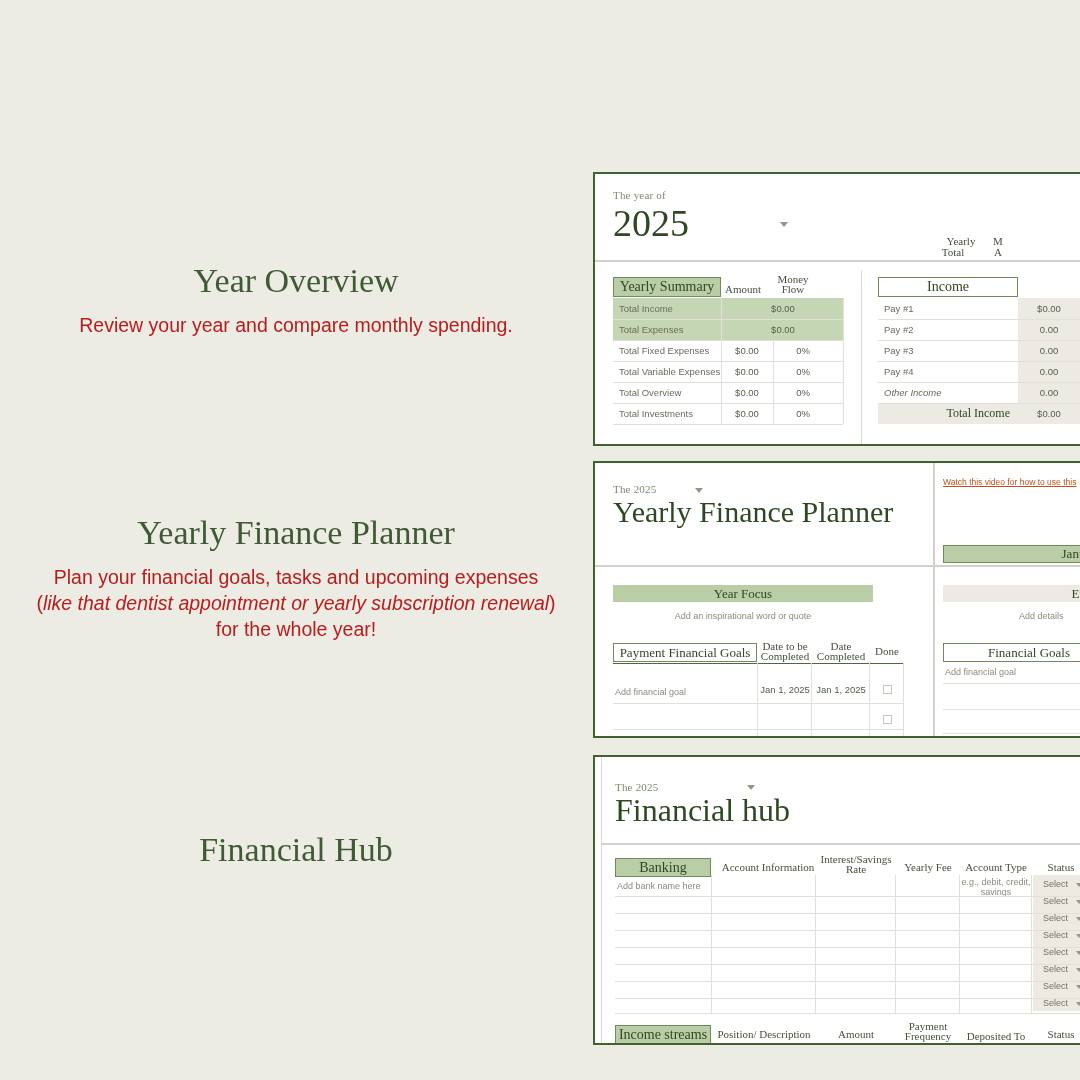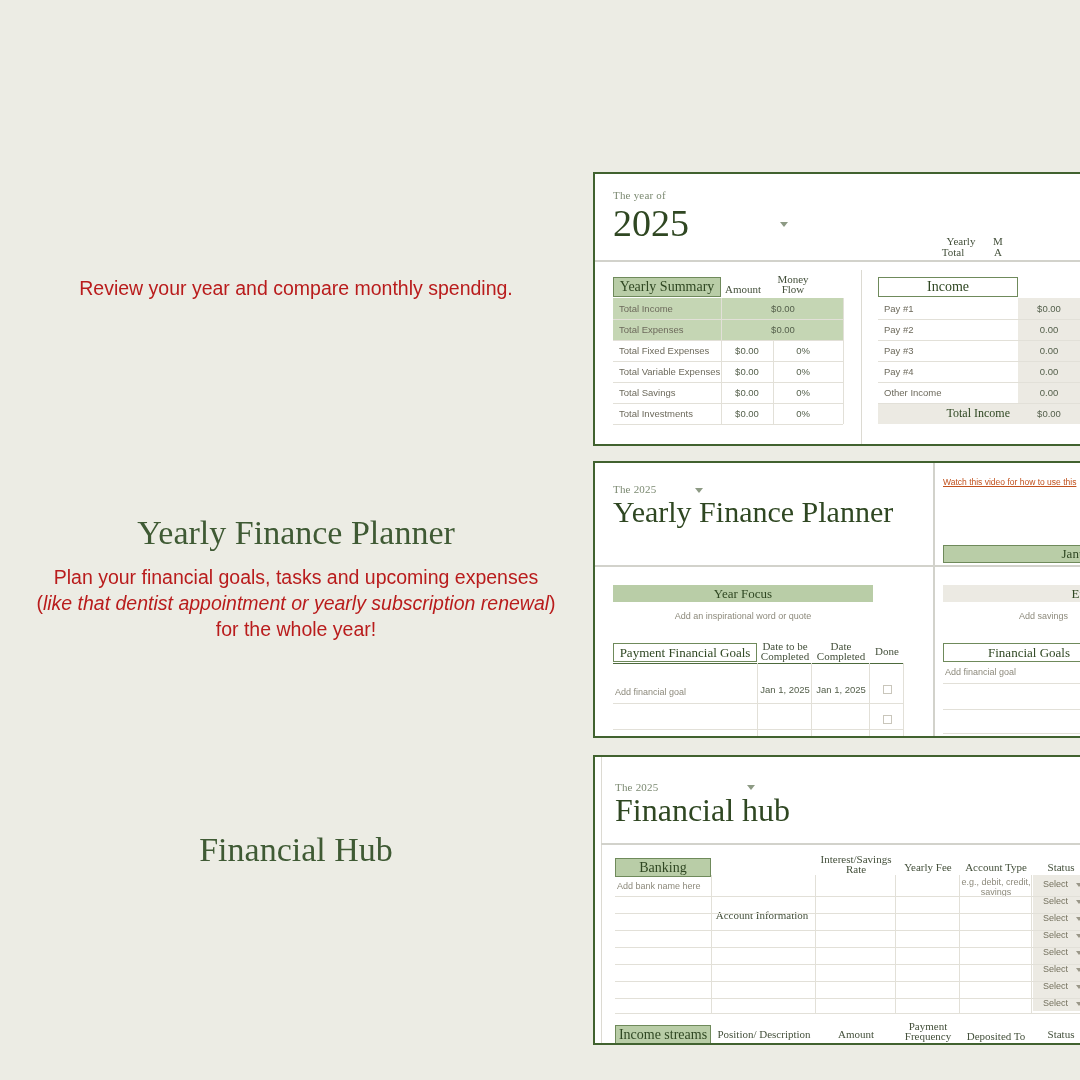--- a/index.html
+++ b/index.html
@@ -138,20 +138,21 @@
 </style>
 </head>
 <body>
 
 <div class="page">
 
   <div class="left-col">
 
 
     <div class="feature" id="feature-1">
+      <div class="feature-title">Year Overview</div>
       <div class="feature-desc">Review your year and compare monthly spending.</div>
     </div>
 
     <div class="feature" id="feature-2">
       <div class="feature-title">Yearly Finance Planner</div>
       <div class="feature-desc"><span>Plan your financial goals, tasks and upcoming expenses (</span><em>like that dentist appointment or yearly subscription renewal</em><span>) for the whole year!</span></div>
     </div>
 
     <div class="feature" id="feature-3">
       <div class="feature-title">Financial Hub</div>
@@ -187,21 +188,21 @@
       <div class="cell-num" style="position:absolute;left:128px;top:145px;width:120px;height:21px;">$0.00</div>
 
       <div class="cell-lbl" style="position:absolute;left:18px;top:166px;width:110px;height:21px;">Total Fixed Expenses</div>
       <div class="cell-num" style="position:absolute;left:128px;top:166px;width:48px;height:21px;">$0.00</div>
       <div class="cell-num" style="position:absolute;left:180px;top:166px;width:56px;height:21px;">0%</div>
 
       <div class="cell-lbl" style="position:absolute;left:18px;top:187px;width:110px;height:21px;">Total Variable Expenses</div>
       <div class="cell-num" style="position:absolute;left:128px;top:187px;width:48px;height:21px;">$0.00</div>
       <div class="cell-num" style="position:absolute;left:180px;top:187px;width:56px;height:21px;">0%</div>
 
-      <div class="cell-lbl" style="position:absolute;left:18px;top:208px;width:110px;height:21px;">Total Savings</div>
+      <div class="cell-lbl" style="position:absolute;left:18px;top:208px;width:110px;height:21px;">Total Overview</div>
       <div class="cell-num" style="position:absolute;left:128px;top:208px;width:48px;height:21px;">$0.00</div>
       <div class="cell-num" style="position:absolute;left:180px;top:208px;width:56px;height:21px;">0%</div>
 
       <div class="cell-lbl" style="position:absolute;left:18px;top:229px;width:110px;height:21px;">Total Investments</div>
       <div class="cell-num" style="position:absolute;left:128px;top:229px;width:48px;height:21px;">$0.00</div>
       <div class="cell-num" style="position:absolute;left:180px;top:229px;width:56px;height:21px;">0%</div>
 
       <div class="rowline" style="left:18px;top:145px;width:230px;"></div>
       <div class="rowline" style="left:18px;top:166px;width:230px;"></div>
       <div class="rowline" style="left:18px;top:187px;width:230px;"></div>
@@ -219,21 +220,21 @@
       <div class="shade-l" style="left:423px;top:124px;width:62px;height:126px;"></div>
 
       <div class="cell-lbl" style="position:absolute;left:283px;top:124px;width:130px;height:21px;">Pay #1</div>
       <div class="cell-num" style="position:absolute;left:423px;top:124px;width:62px;height:21px;">$0.00</div>
       <div class="cell-lbl" style="position:absolute;left:283px;top:145px;width:130px;height:21px;">Pay #2</div>
       <div class="cell-num" style="position:absolute;left:423px;top:145px;width:62px;height:21px;">0.00</div>
       <div class="cell-lbl" style="position:absolute;left:283px;top:166px;width:130px;height:21px;">Pay #3</div>
       <div class="cell-num" style="position:absolute;left:423px;top:166px;width:62px;height:21px;">0.00</div>
       <div class="cell-lbl" style="position:absolute;left:283px;top:187px;width:130px;height:21px;">Pay #4</div>
       <div class="cell-num" style="position:absolute;left:423px;top:187px;width:62px;height:21px;">0.00</div>
-      <div class="cell-lbl" style="position:absolute;left:283px;top:208px;width:130px;height:21px;">Other Income</div>
+      <div class="cell-lbl" style="position:absolute;left:283px;top:208px;width:130px;height:21px;font-style:italic;">Other Income</div>
       <div class="cell-num" style="position:absolute;left:423px;top:208px;width:62px;height:21px;">0.00</div>
 
       <div class="shade-l" style="left:283px;top:229px;width:140px;height:21px;"></div>
       <div class="hd-grey" style="position:absolute;left:283px;top:229px;width:140px;height:21px;font-size:12px;">Total Income</div>
       <div class="cell-num" style="position:absolute;left:423px;top:229px;width:62px;height:21px;">$0.00</div>
 
       <div class="rowline" style="left:283px;top:145px;width:202px;"></div>
       <div class="rowline" style="left:283px;top:166px;width:202px;"></div>
       <div class="rowline" style="left:283px;top:187px;width:202px;"></div>
       <div class="rowline" style="left:283px;top:208px;width:202px;"></div>
@@ -276,21 +277,21 @@
 
       <div class="rowline" style="left:18px;top:200px;width:290px;background:#4d6a3c;height:1px;"></div>
       <div class="rowline" style="left:18px;top:240px;width:290px;"></div>
       <div class="rowline" style="left:18px;top:266px;width:290px;"></div>
       <div class="collineS" style="left:162px;top:200px;height:77px;"></div>
       <div class="collineS" style="left:216px;top:200px;height:77px;"></div>
       <div class="collineS" style="left:274px;top:200px;height:77px;"></div>
       <div class="collineS" style="left:308px;top:200px;height:77px;"></div>
 
       <div class="hd-grey" style="position:absolute;left:348px;top:122px;width:172px;height:17px;font-size:13px;">Events</div>
-      <div class="ph" style="left:424px;top:148px;">Add savings</div>
+      <div class="ph" style="left:424px;top:148px;">Add details</div>
 
       <div class="hd-white" style="position:absolute;left:348px;top:180px;width:172px;height:19px;font-size:13px;">Financial Goals</div>
       <div class="ph" style="left:350px;top:204px;">Add financial goal</div>
       <div class="rowline" style="left:348px;top:220px;width:172px;"></div>
       <div class="rowline" style="left:348px;top:246px;width:172px;"></div>
       <div class="rowline" style="left:348px;top:270px;width:172px;"></div>
     </div>
   </div>
 
   <div class="panel" id="panel-financial-hub">
@@ -298,21 +299,21 @@
 
       <div class="vrule" style="left:6px;top:0;bottom:0;width:1px;background:#dcdad2;"></div>
 
       <div class="eyebrow" style="position:absolute;left:20px;top:24px;">The 2025</div>
       <span class="caret" style="position:absolute;left:152px;top:28px;"></span>
       <div class="big-title" style="position:absolute;left:20px;top:36px;font-size:32px;">Financial hub</div>
 
       <div class="hrule" style="top:86px;left:6px;"></div>
 
       <div class="hd-green" style="position:absolute;left:20px;top:101px;width:96px;height:19px;">Banking</div>
-      <div class="colhd" style="position:absolute;left:116px;top:104px;width:102px;height:14px;margin-top:48px;">Account Information</div>
+      <div class="colhd" style="position:absolute;left:122px;top:104px;width:102px;height:14px;">Account Information</div>
       <div class="colhd" style="position:absolute;left:222px;top:97px;width:78px;height:11px;">Interest/Savings</div>
       <div class="colhd" style="position:absolute;left:222px;top:107px;width:78px;height:11px;">Rate</div>
       <div class="colhd" style="position:absolute;left:302px;top:104px;width:62px;height:14px;">Yearly Fee</div>
       <div class="colhd" style="position:absolute;left:366px;top:104px;width:70px;height:14px;">Account Type</div>
       <div class="colhd" style="position:absolute;left:438px;top:104px;width:56px;height:14px;">Status</div>
 
       <div class="ph" style="left:22px;top:124px;">Add bank name here</div>
       <div class="ph ph-c" style="left:366px;top:120px;width:70px;">e.g., debit, credit,</div>
       <div class="ph ph-c" style="left:366px;top:130px;width:70px;">savings</div>
 

